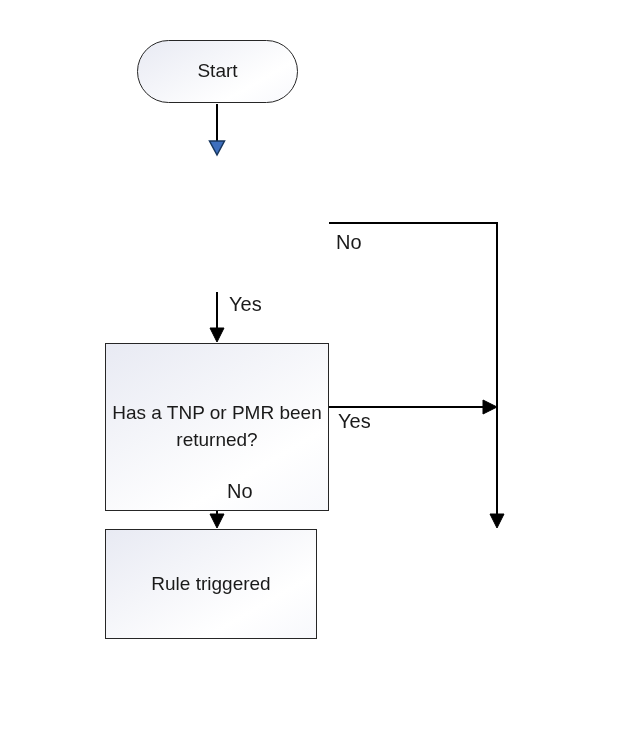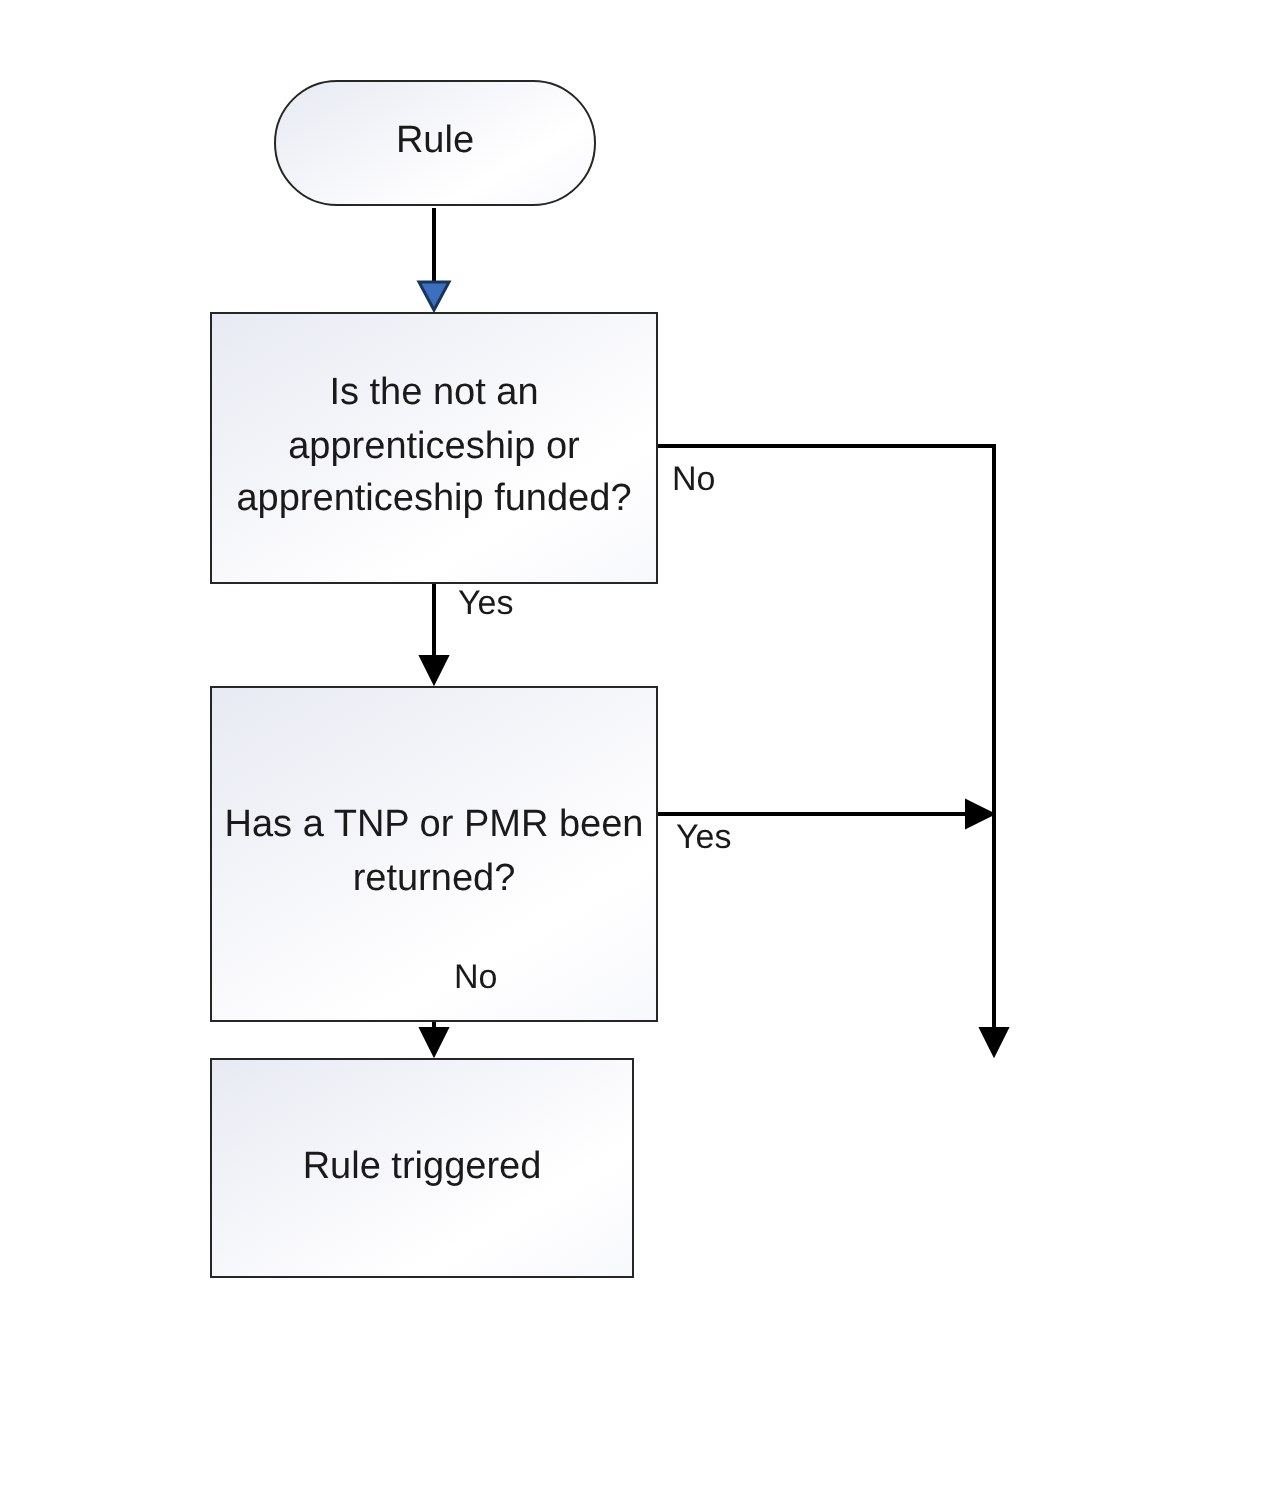--- a/index.html
+++ b/index.html
@@ -70,21 +70,21 @@
     left: 105px; top: 529px;
     width: 212px; height: 110px; text-align: center;
   }
   .node-rule-not-triggered {
     left: 404px; top: 529px;
     width: 185px; height: 110px;
   }
   .edge-label {
     position: absolute;
     color: var(--text, #111111);
-    font-size: 17px;
+    font-size: 20px;
     line-height: 1.2;
     white-space: nowrap;
   }
   .label-d1-no  { left: 336px; top: 230px; }
   .label-d1-yes { left: 229px; top: 292px; }
   .label-d2-yes { left: 338px; top: 409px; }
   .label-d2-no  { left: 227px; top: 479px; }
 </style>
 </head>
 <body>
@@ -102,25 +102,22 @@
     <path class="connector" d="M217,292 L217,328"></path>
     <polygon class="arrowhead-black" points="210,328 224,328 217,342"></polygon>
 
     <path class="connector" d="M329,407 L483,407"></path>
     <polygon class="arrowhead-black" points="483,400 483,414 497,407"></polygon>
 
     <path class="connector" d="M217,472 L217,514"></path>
     <polygon class="arrowhead-black" points="210,514 224,514 217,528"></polygon>
   </svg>
 
-  <div class="node node-start">Rule</div>
+  <div class="node node-start">Start</div>
 
-  <div class="node node-decision1">Is the not an
-apprenticeship or
-apprenticeship funded?</div>
 
   <div class="node node-decision2">Has a TNP or PMR been
 returned?</div>
 
   <div class="node node-rule-triggered">Rule triggered</div>
 
 
   <div class="edge-label label-d1-no">No</div>
 
   <div class="edge-label label-d1-yes">Yes</div>

